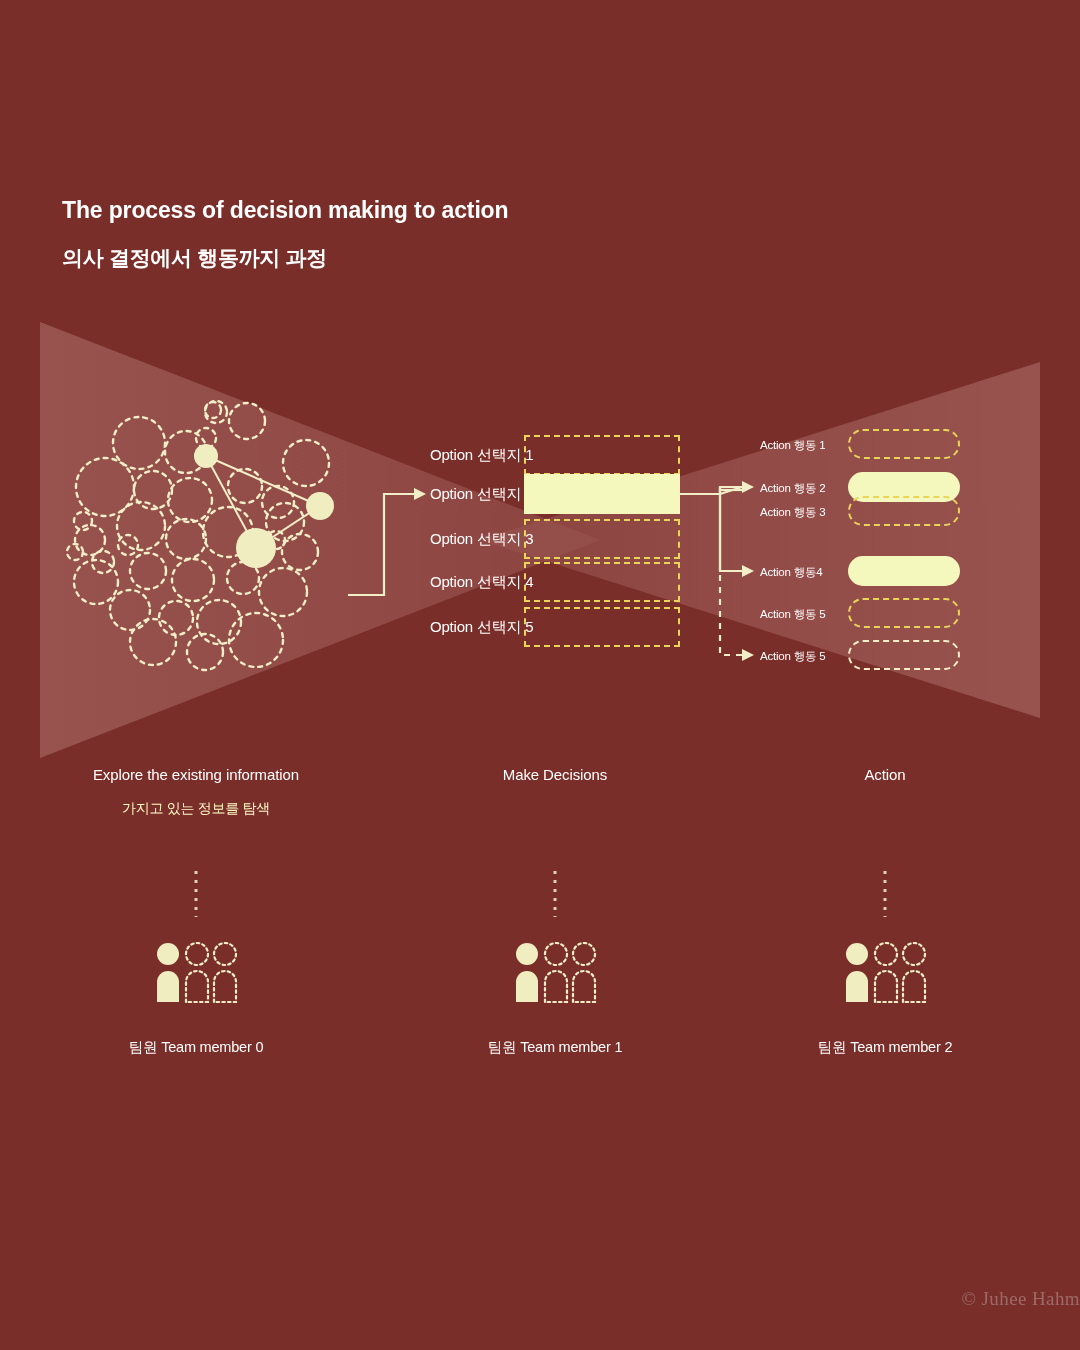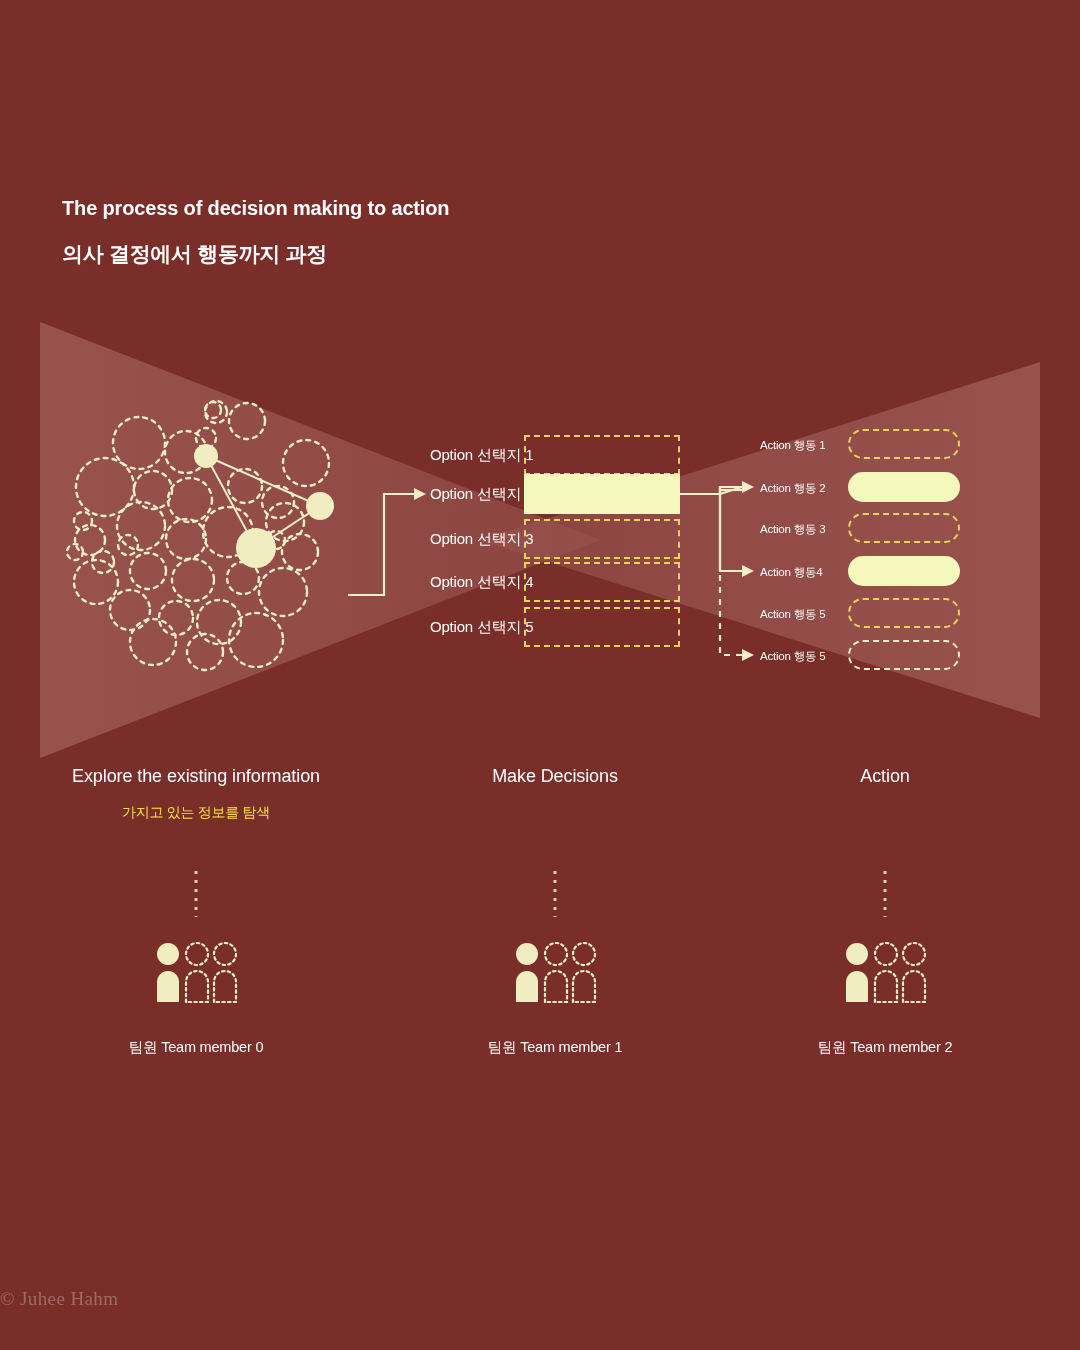--- a/index.html
+++ b/index.html
@@ -11,21 +11,21 @@
     color:#ffffff;
     -webkit-font-smoothing:antialiased;
   }
 
   
   #bg-wedges{ position:absolute; inset:0; width:1080px; height:1350px; pointer-events:none; }
 
   
   #header{ position:absolute; left:62px; top:196px; width:700px; }
   #title-en{
-    font-size:20px; font-weight:700; letter-spacing:-0.15px;
+    font-size:23px; font-weight:700; letter-spacing:-0.15px;
     color:#ffffff; line-height:1.25;
   }
   #title-ko{
     margin-top:19px; font-size:21px; font-weight:700;
     color:#ffffff; letter-spacing:-0.3px; line-height:1.3;
   }
 
   
   #diagram{ position:absolute; left:0; top:0; width:1080px; height:760px; }
   #diagram-svg{ position:absolute; left:0; top:0; }
@@ -52,37 +52,37 @@
   }
   .act-box{
     position:absolute; left:88px; top:0; width:112px; height:30px;
     border:2px dashed #e8d55a; border-radius:15px; background:transparent;
   }
   .act-box.filled{ background:#f5f8bd; border:none; }
   .act-box.ghost{ border-color:#f2eec8; }
 
   
   .stage{ position:absolute; top:766px; width:360px; text-align:center; }
-  .stage-en{ font-size:18px; font-weight:400; color:#ffffff; letter-spacing:-0.1px; }
-  .stage-ko{ margin-top:17px; font-size:14px; font-weight:400; color:#fde047; letter-spacing:-0.3px; }
+  .stage-en{ font-size:15px; font-weight:400; color:#ffffff; letter-spacing:-0.1px; }
+  .stage-ko{ margin-top:17px; font-size:14px; font-weight:400; color:#fef9c3; letter-spacing:-0.3px; }
   .stage-dots{
     position:absolute; top:105px; left:50%; transform:translateX(-50%);
     width:3px; height:46px;
     background-image:linear-gradient(to bottom,#f2eec8 0 3px,transparent 3px 9px);
     background-size:3px 9px; background-repeat:repeat-y; opacity:.85;
   }
   .stage-people{ position:absolute; top:176px; left:50%; transform:translateX(-50%); }
   .stage-member{
     position:absolute; top:272px; left:0; width:360px; text-align:center;
     font-size:14.5px; font-weight:400; color:#ffffff; letter-spacing:-0.2px;
   }
 
   
   #footer{
-    position:absolute; left:0; top:1288px; width:1080px; text-align:left;
+    position:absolute; left:0; top:1288px; width:1080px; text-align:right;
     font-family:"Liberation Serif","DejaVu Serif",serif;
     font-size:19px; color:#9d6a66; letter-spacing:.4px;
   }
 </style>
 </head>
 <body>
 
 <svg id="bg-wedges" viewBox="0 0 1080 1350" width="1080" height="1350">
   <defs>
     <linearGradient id="wgL" x1="0" y1="0" x2="1" y2="0">
@@ -212,21 +212,21 @@
   </div>
 
   <div class="act-row" style="top:429px">
     <span class="act-label">Action 행동 1</span>
     <span class="act-box"></span>
   </div>
   <div class="act-row" style="top:472px">
     <span class="act-label">Action 행동 2</span>
     <span class="act-box filled"></span>
   </div>
-  <div class="act-row" style="top:513px">
+  <div class="act-row" style="top:496px">
     <span class="act-label">Action 행동 3</span>
     <span class="act-box"></span>
   </div>
   <div class="act-row" style="top:556px">
     <span class="act-label">Action 행동4</span>
     <span class="act-box filled"></span>
   </div>
   <div class="act-row" style="top:598px">
     <span class="act-label">Action 행동 5</span>
     <span class="act-box"></span>

